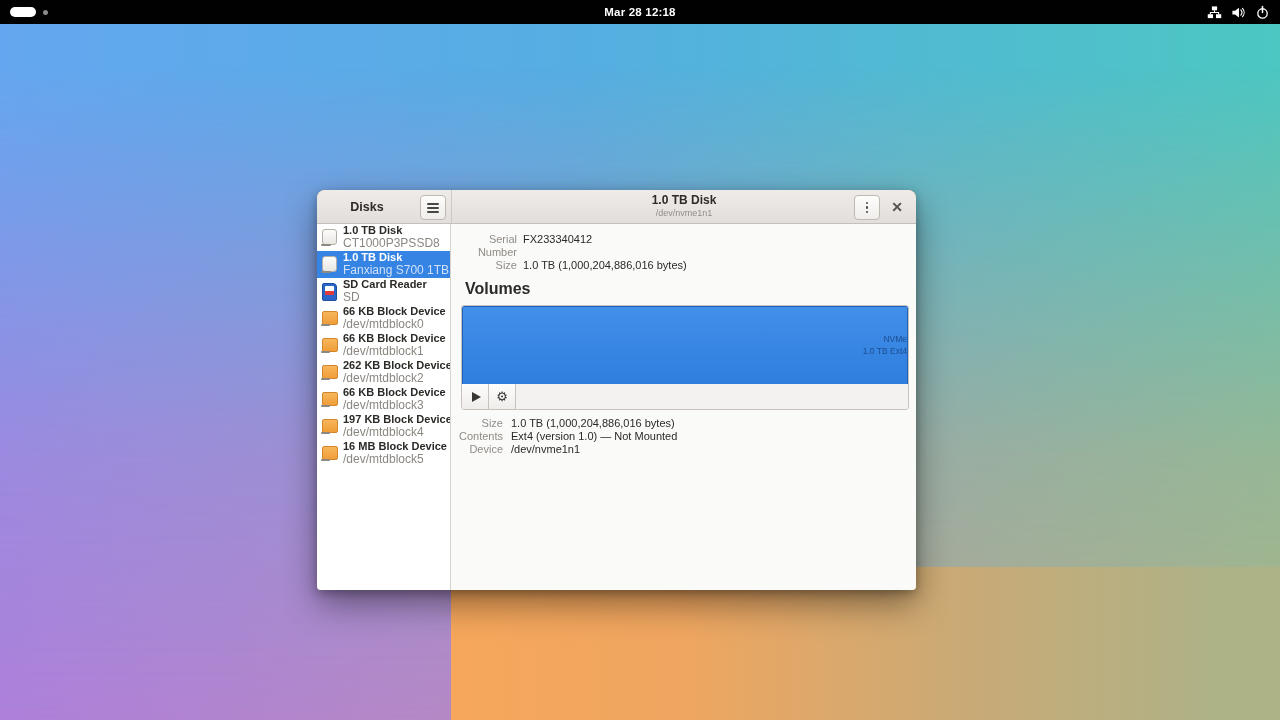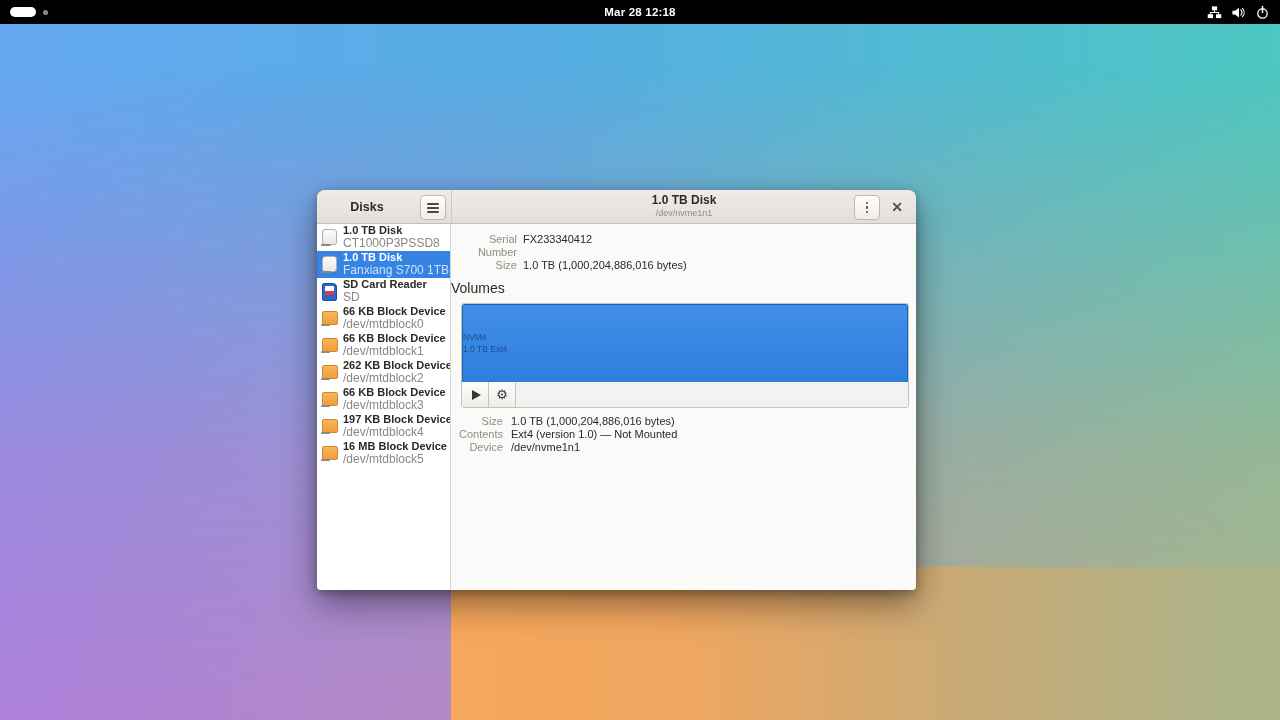--- a/index.html
+++ b/index.html
@@ -75,25 +75,25 @@
   .ic.flash::before{content:"";position:absolute;left:1px;top:3px;width:14px;height:12px;
         background:linear-gradient(#f8b65c,#ef9d38);border:1px solid #d3872a;border-radius:2px;}
   .ic.flash::after{content:"";position:absolute;left:0;bottom:3px;width:9px;height:2.5px;
         background:#8d8881;border-radius:1px;}
 
   
   .content{flex:1;background:#fafaf9;padding-top:9px;overflow:hidden;position:relative;}
   .info-row,.det-row{display:flex;font-size:11px;line-height:13px;}
   .info-row .lbl{width:66px;flex:none;text-align:right;color:#918c85;}
   .info-row .val{margin-left:6px;color:#2c2a26;}
-  .section-label{margin:8px 0 0 0;font-size:14px;font-weight:400;color:#2c2a26;}
+  .section-label{margin:8px 0 0 14px;font-size:16px;font-weight:700;color:#2c2a26;}
 
   .vol-widget{margin:7px 7px 0 10px;border:1px solid #c8c2bc;border-radius:3px;overflow:hidden;}
   .vol-block{height:77px;background:linear-gradient(#418fe8,#2f7ede);border:1px solid #1d63ba;
-        border-bottom:none;display:flex;flex-direction:column;align-items:flex-start;justify-content:center;
+        border-bottom:none;display:flex;flex-direction:column;align-items:flex-end;justify-content:center;
         color:#1c4d8f;font-size:8.5px;line-height:1.35;cursor:pointer;border-radius:2px 2px 0 0;}
   .vol-toolbar{height:25px;background:#f4f2f0;display:flex;}
   .tool-btn{width:26px;height:25px;border-right:1px solid #c8c2bc;
         background:linear-gradient(#fdfdfc,#efedea);display:flex;align-items:center;justify-content:center;cursor:pointer;}
   .play-tri{width:0;height:0;border-left:9px solid #3a3733;border-top:5.5px solid transparent;
         border-bottom:5.5px solid transparent;margin-left:2px;}
   .gear-glyph{font-size:13px;color:#3a3733;line-height:1;}
 
   .details{margin:7px 0 0 4px;}
   .det-row .lbl{width:48px;flex:none;text-align:right;color:#918c85;}

